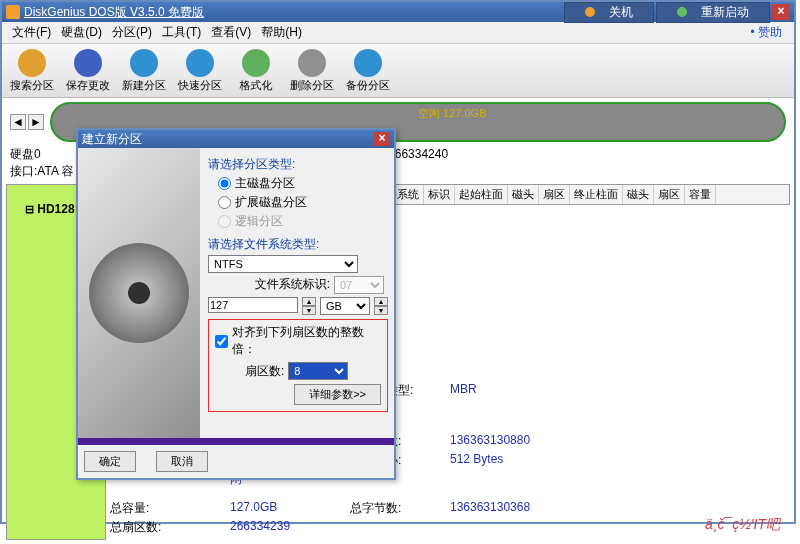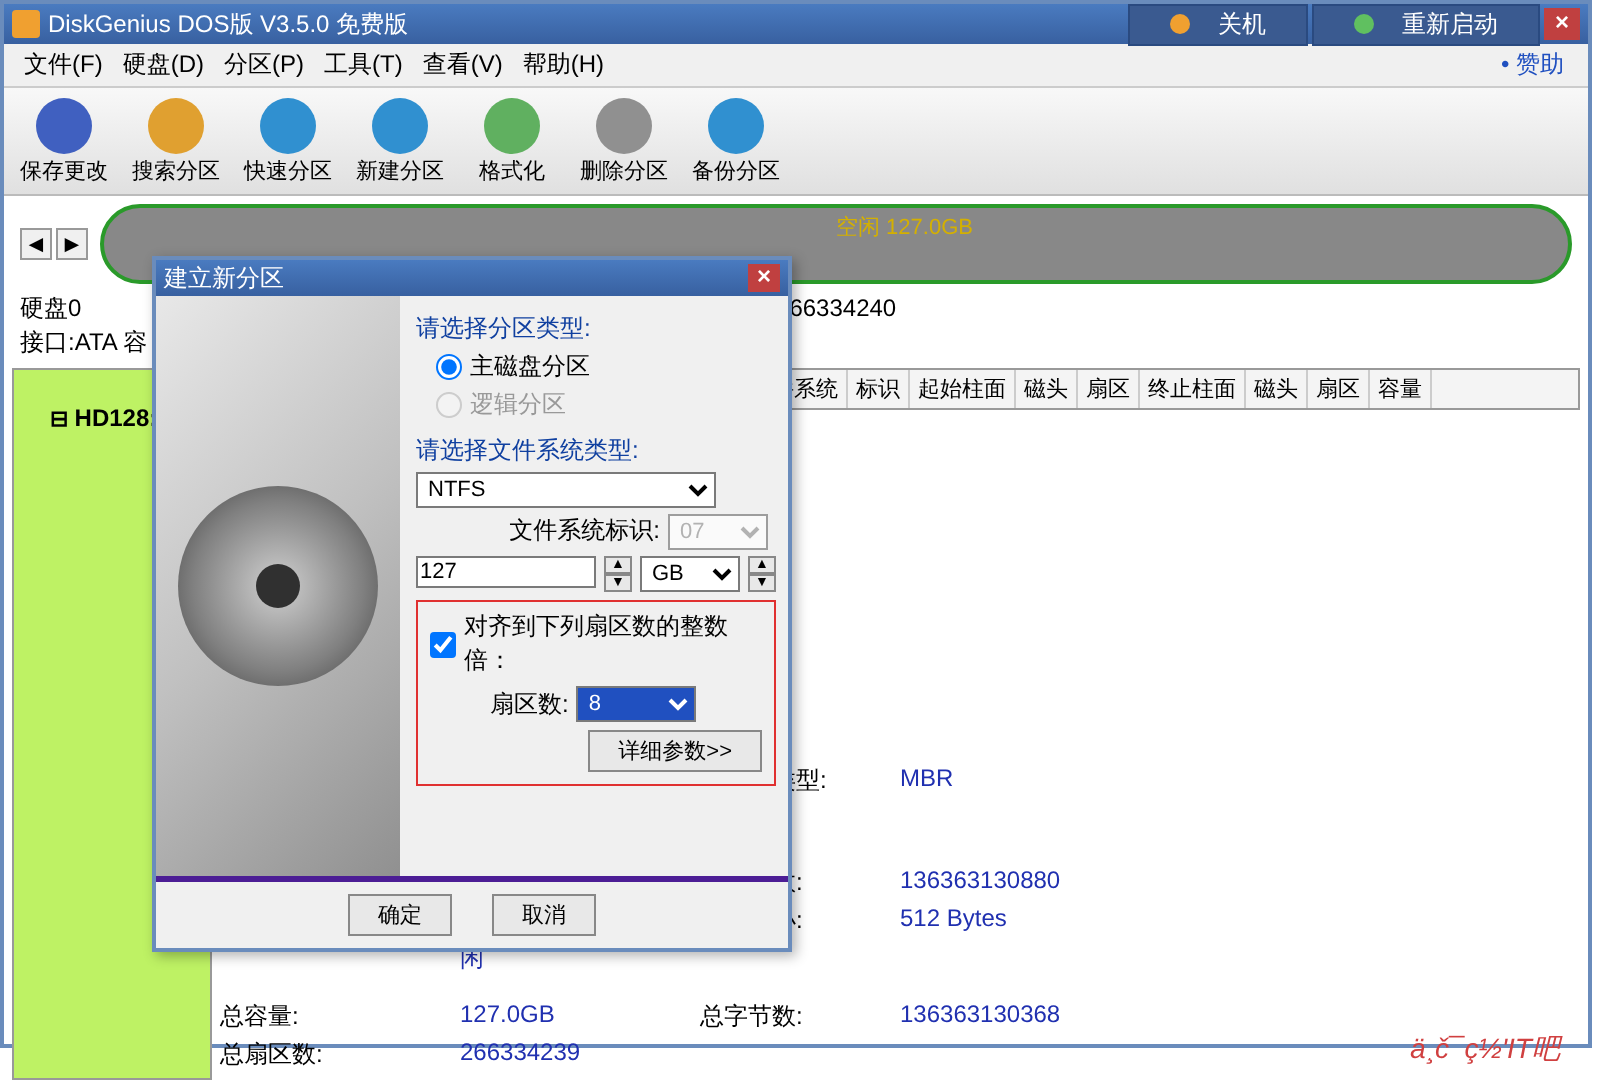--- a/index.html
+++ b/index.html
@@ -1,19 +1,19 @@
 <!DOCTYPE html>
 <html><head>
 <meta charset="utf-8">
 <style>
 * { margin:0; padding:0; box-sizing:border-box; font-family:"Microsoft YaHei","SimSun",sans-serif; font-size:12px; }
 body { background:#fff; width:800px; height:544px; overflow:hidden; position:relative; }
 .win { border:2px solid #6a8cbc; width:796px; height:524px; position:relative; background:#fff; }
 .titlebar { background:linear-gradient(#4a7bc0,#3860a0); color:#fff; height:20px; display:flex; align-items:center; padding:0 4px; justify-content:space-between; }
-.titlebar-left { display:flex; align-items:center; gap:4px; }
+.titlebar-left { display:flex; align-items:center; gap:4px;text-decoration:underline; }
 .tb-icon { width:14px; height:14px; background:#f0a030; border-radius:2px; }
 .tb-btns { display:flex; gap:2px; align-items:center; }
 .tb-btn { background:#3a5a90; color:#fff; padding:1px 20px; border:1px solid #2a4a80; cursor:pointer; display:flex; align-items:center; gap:14px; }
 .tb-circ { width:10px; height:10px; border-radius:50%; display:inline-block; }
 .tb-x { background:#c04040; color:#fff; width:18px; height:16px; text-align:center; line-height:14px; cursor:pointer; font-weight:bold; }
 .menubar { background:#f0f0f0; height:22px; display:flex; align-items:center; padding:0 6px; border-bottom:1px solid #ccc; justify-content:space-between; }
 .menus { display:flex; gap:2px; }
 .menu { padding:2px 4px; cursor:pointer; }
 .sponsor { color:#2050c0; cursor:pointer; padding-right:6px; }
 .toolbar { background:linear-gradient(#f8f8f8,#e0e0e0); height:54px; display:flex; align-items:center; padding:2px 6px; gap:8px; border-bottom:1px solid #bbb; }
@@ -58,21 +58,21 @@
 .sel-sm { width:50px; }
 .frow { display:flex; align-items:flex-start; gap:4px; margin:3px 0; }
 .spin { display:inline-flex; flex-direction:column; }
 .spin button { width:14px; height:9px; font-size:7px; line-height:7px; padding:0; border:1px solid #888; background:#e8e8e8; cursor:pointer; }
 .redbox { border:1px solid #e03030; padding:4px 6px 6px; margin:4px 0; }
 .chk { display:flex; align-items:center; gap:4px; }
 .sectors { display:flex; align-items:center; gap:4px; margin:4px 0 4px 30px; }
 .sectors .sel { background:#2050c0; color:#fff; width:60px; }
 .btnrow { display:flex; justify-content:flex-end; gap:4px; margin-top:2px; }
 .btn { border:1px solid #888; background:#e8e8e8; padding:2px 14px; cursor:pointer; font-size:11px; }
-.dlg-bt { display:flex; justify-content:center; gap:20px; padding:6px; border-top:3px solid #4c1d95; }
+.dlg-bt { display:flex; justify-content:flex-start; gap:20px; padding:6px; border-top:7px solid #4c1d95; }
 
 .watermark { position:absolute; bottom:10px; right:20px; color:#d04040; font-size:14px; font-style:italic; }
 </style>
 </head>
 <body>
 
 <div class="win">
   <div class="titlebar">
     <div class="titlebar-left">
       <span class="tb-icon"></span>
@@ -98,34 +98,34 @@
         <span class="menu">分区(P)</span>
         <span class="menu">工具(T)</span>
         <span class="menu">查看(V)</span>
         <span class="menu">帮助(H)</span>
       </div>
     <span class="sponsor">• 赞助</span>
   </div>
 
   <div class="toolbar" id="toolbar">
       <div class="tbtn">
+        <div class="tbtn-ic" style="background:#e0a030"></div>
+        <div class="tbtn-lb">搜索分区</div>
+      </div>
+      <div class="tbtn">
         <div class="tbtn-ic" style="background:#4060c0"></div>
         <div class="tbtn-lb">保存更改</div>
       </div>
       <div class="tbtn">
-        <div class="tbtn-ic" style="background:#e0a030"></div>
-        <div class="tbtn-lb">搜索分区</div>
+        <div class="tbtn-ic" style="background:#3090d0"></div>
+        <div class="tbtn-lb">新建分区</div>
       </div>
       <div class="tbtn">
         <div class="tbtn-ic" style="background:#3090d0"></div>
         <div class="tbtn-lb">快速分区</div>
-      </div>
-      <div class="tbtn">
-        <div class="tbtn-ic" style="background:#3090d0"></div>
-        <div class="tbtn-lb">新建分区</div>
       </div>
       <div class="tbtn">
         <div class="tbtn-ic" style="background:#60b060"></div>
         <div class="tbtn-lb">格式化</div>
       </div>
       <div class="tbtn">
         <div class="tbtn-ic" style="background:#909090"></div>
         <div class="tbtn-lb">删除分区</div>
       </div>
       <div class="tbtn">
@@ -229,20 +229,24 @@
   <div class="dlg-body">
     <div class="dlg-img">
         <div class="hdd"></div>
       </div>
     <div class="dlg-form">
       <div class="fs-label">请选择分区类型:</div>
       <label class="radio">
           <input type="radio" checked="" style="">
           <span>主磁盘分区</span>
         </label>
+      <label class="radio">
+          <input type="radio" style="">
+          <span>扩展磁盘分区</span>
+        </label>
       <label class="radio disabled">
           <input type="radio" disabled="" style="">
           <span>逻辑分区</span>
         </label>
 
       <div class="fs-label" style="margin-top:6px">请选择文件系统类型:</div>
       <select class="sel"><option>NTFS</option></select>
       <div class="frow" style="justify-content:flex-end;margin-right:4px">
         <span>文件系统标识:</span>
         <select class="sel sel-sm disabled" disabled=""><option>07</option></select>

